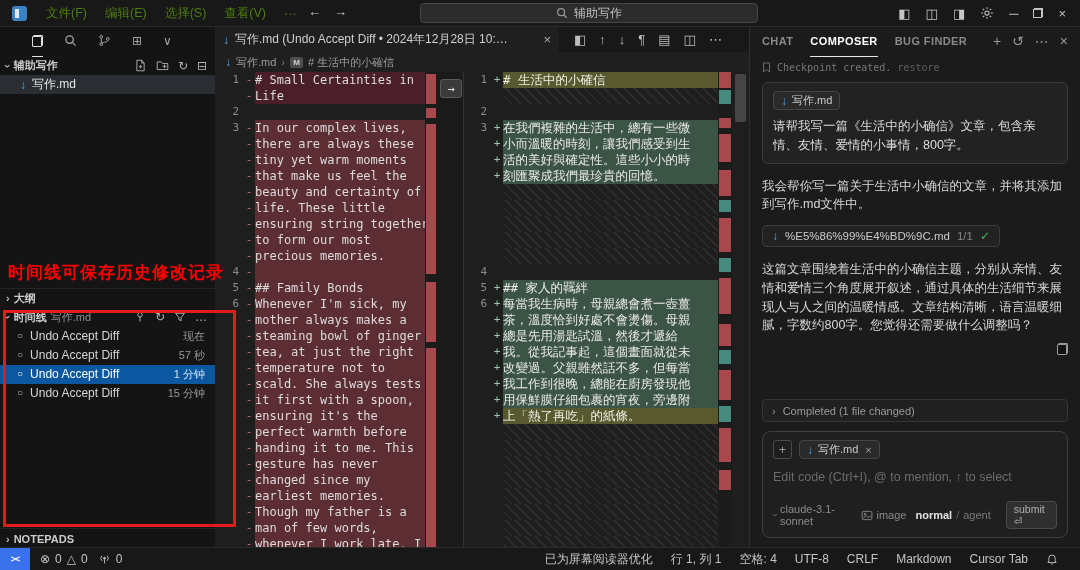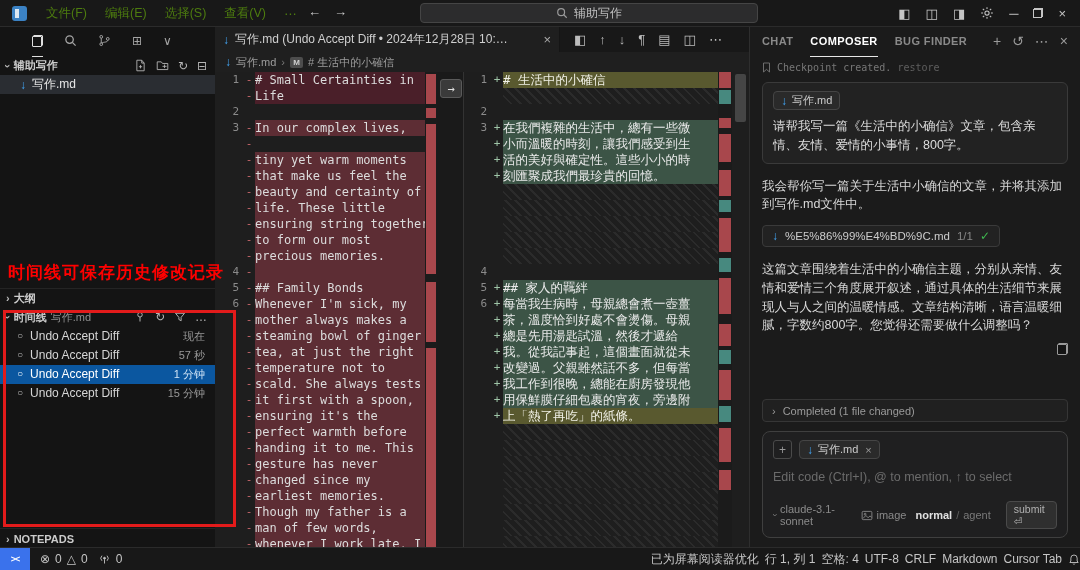--- a/index.html
+++ b/index.html
@@ -113,21 +113,21 @@
   #image-btn{display:flex;align-items:center;gap:4px;}
   #mode-group{margin-left:auto;display:flex;align-items:flex-start;gap:4px;}
   #mode-group .primary{color:#e0e0e0;font-weight:bold;} #mode-group .slash{color:#5f5f5f;} #mode-group .secondary{color:#7a7a7a;}
   #submit-btn{background:#2f2f2f;border:1px solid #4a4a4a;border-radius:4px;padding:1px 7px;color:#b0b0b0;font-size:10.5px;margin-left:6px;}
   
   #statusbar{position:absolute;left:0;right:0;bottom:0;height:22px;background:#181818;border-top:1px solid #2b2b2b;
              display:flex;align-items:center;font-size:12px;color:#c5c5c5;z-index:5;}
   #remote-btn{width:30px;height:100%;background:#3a72ec;color:#ffffff;display:flex;align-items:center;justify-content:center;
               font-size:9px;font-weight:bold;letter-spacing:-1px;}
   .sb-group{display:flex;align-items:center;gap:5px;margin-left:10px;}
-  #sb-right{margin-left:auto;display:flex;align-items:center;gap:6px;padding-right:0;justify-content:flex-end;}
+  #sb-right{margin-left:auto;display:flex;align-items:center;gap:18px;padding-right:22px;justify-content:flex-end;}
   .sb-item{white-space:nowrap;}
 </style>
 </head>
 <body>
 
 <div id="titlebar">
   <div class="logo"></div>
   <div id="menubar">
       <div class="menu-item">文件(F)</div>
       <div class="menu-item">编辑(E)</div>
@@ -296,20 +296,21 @@
           <span class="tx"></span>
         </div>
         <div class="drow del">
           <span class="ln">3</span>
           <span class="mk">-</span>
           <span class="tx">In our complex lives,</span>
         </div>
         <div class="drow del">
           <span class="ln"></span>
           <span class="mk">-</span>
+          <span class="tx">there are always these</span>
         </div>
         <div class="drow del">
           <span class="ln"></span>
           <span class="mk">-</span>
           <span class="tx">tiny yet warm moments</span>
         </div>
         <div class="drow del">
           <span class="ln"></span>
           <span class="mk">-</span>
           <span class="tx">that make us feel the</span>

